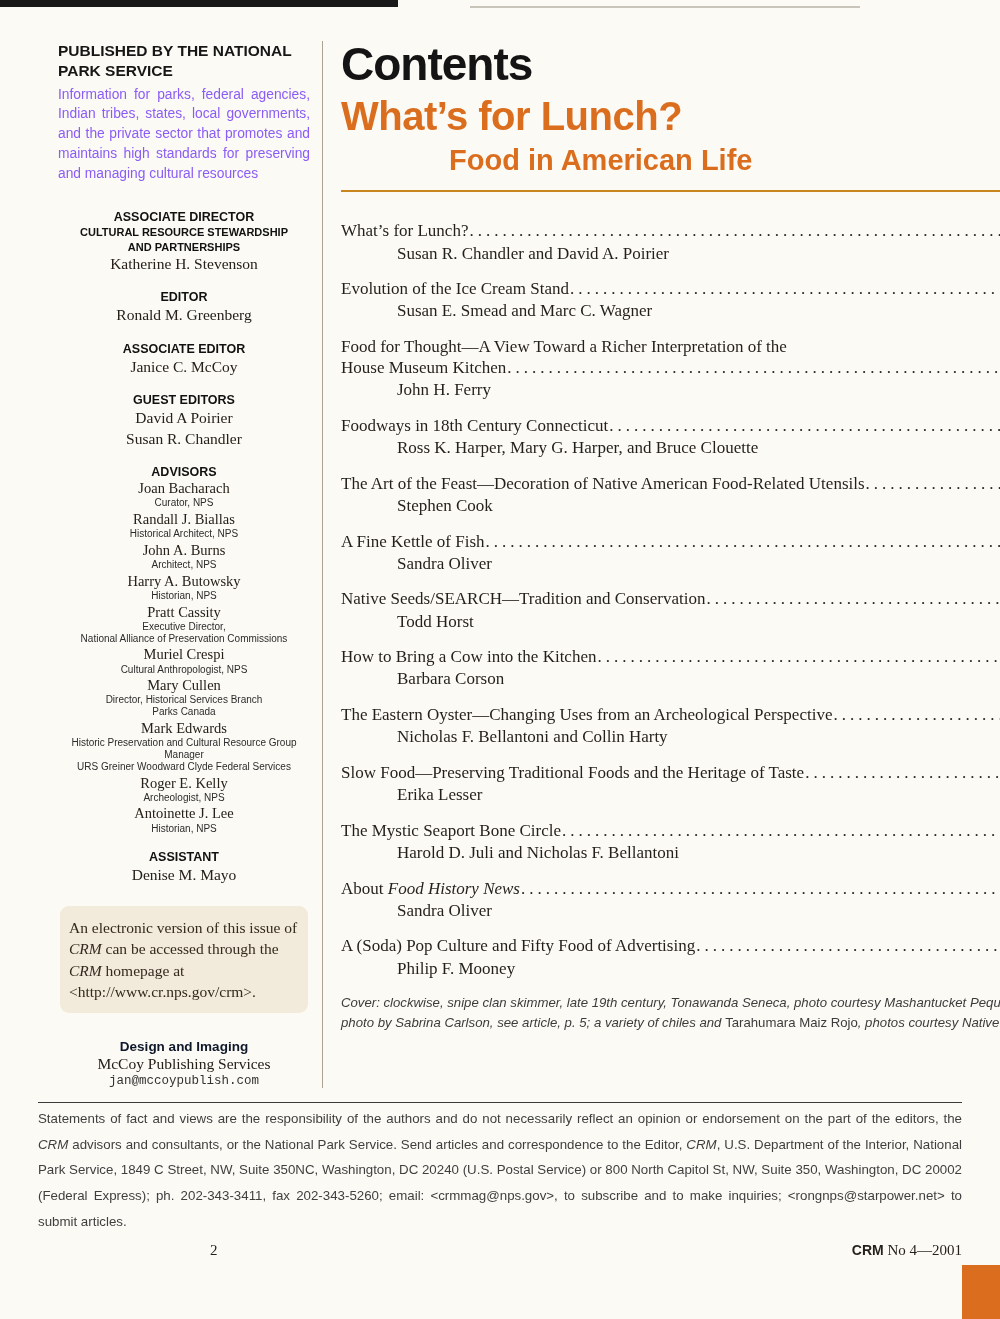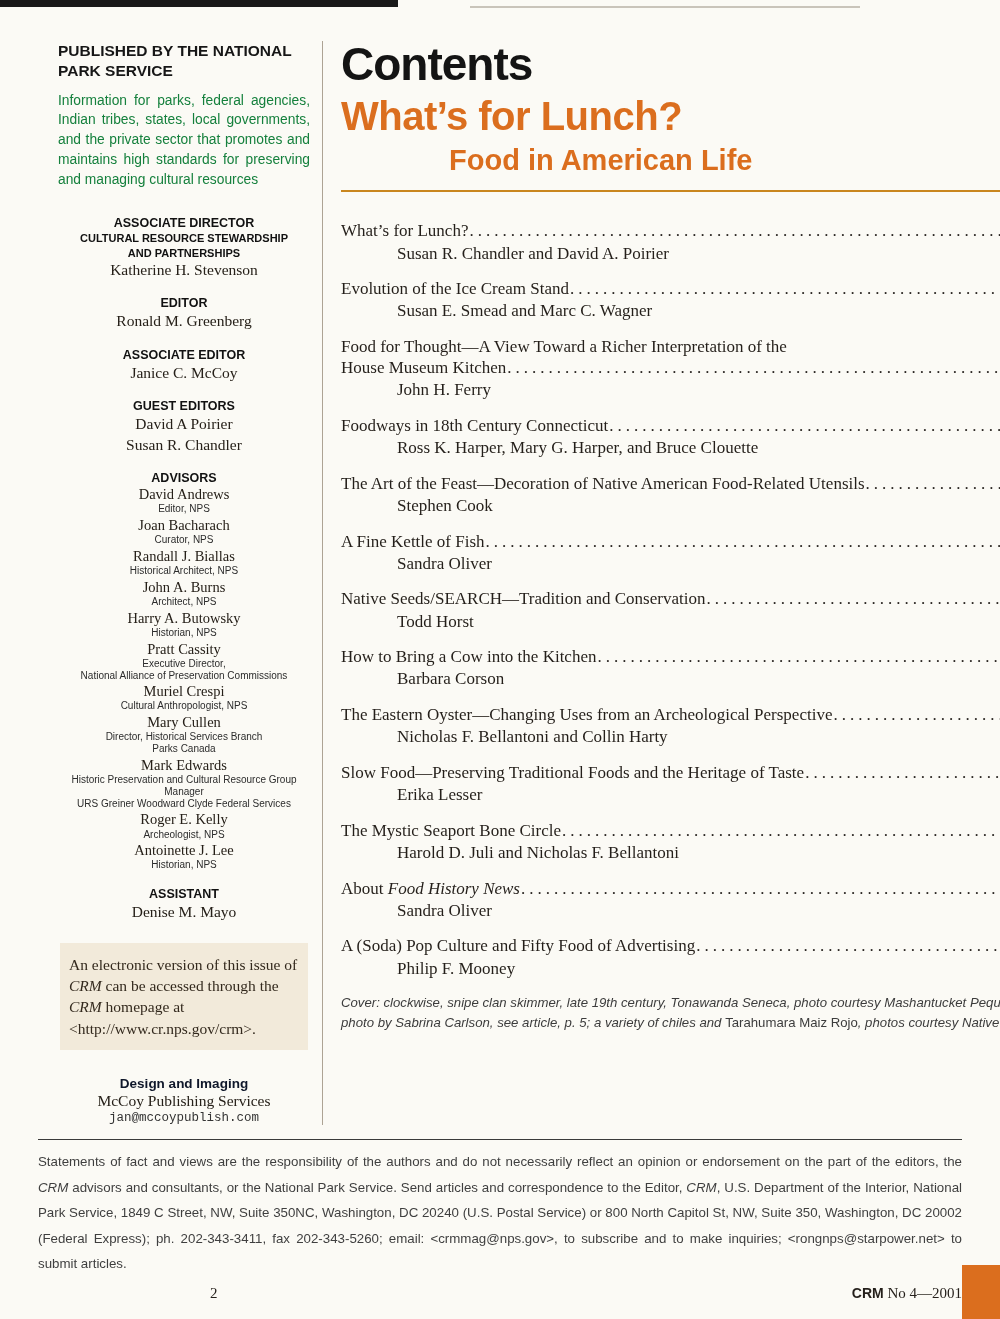--- a/index.html
+++ b/index.html
@@ -13,33 +13,33 @@
   .orange-corner{position:absolute;right:0;bottom:0;width:38px;height:54px;background:#db6e1e;}
 
   .content{display:flex;padding:41px 44px 0 58px;}
   .left{width:252px;padding-right:12px;border-right:1px solid #ada394;flex-shrink:0;}
   .right{flex:1;padding-left:18px;}
 
   
   .pub{font-family:"Liberation Sans", sans-serif;font-weight:bold;font-size:15.5px;
        line-height:1.28;color:#161616;margin:0;}
   .mission{font-family:"Liberation Sans", sans-serif;font-size:13.8px;line-height:1.43;
-       text-align:justify;color:#15803d;margin-top:10px;}
+       text-align:justify;color:#8b5cf6;margin-top:4px;}
   .sec{text-align:center;margin-top:15px;}
   .sec.first{margin-top:26px;}
   .role{font-family:"Liberation Sans", sans-serif;font-weight:bold;font-size:12.5px;
        line-height:1.28;color:#111;}
   .role-sub{font-family:Liberation Sans, sans-serif;font-weight:bold;font-size:11px;
        line-height:1.3;color:#111;}
   .sname{font-size:15.5px;line-height:1.32;color:#262019;}
   .adv-item{margin-bottom:2px;}
   .adv-name{font-size:14.5px;line-height:1.18;color:#262019;}
   .adv-role{font-family:"Liberation Sans", sans-serif;font-size:10px;line-height:1.18;color:#2c2c2c;}
   .ebox{margin:20px 2px 0 2px;background:#f2eada;padding:11px 9px;
-       font-size:15.5px;line-height:1.38;color:#33291d;}
+       font-size:15.5px;line-height:1.38;color:#33291d;border-radius:9px;}
   .ebox i{font-style:italic;}
   .design{margin-top:26px;text-align:center;}
   .design-label{font-family:"Liberation Sans", sans-serif;font-weight:bold;font-size:13.5px;color:#0f172a;}
   .design-name{font-size:15.5px;line-height:1.3;color:#262019;}
   .design-email{font-family:Liberation Mono, monospace;font-size:12.5px;color:#333;}
 
   
   .rc-header{display:flex;justify-content:space-between;align-items:flex-start;}
   .contents-word{font-family:"Liberation Sans", sans-serif;font-weight:bold;font-size:46px;
        line-height:1;color:#141414;letter-spacing:-1px;}
@@ -58,21 +58,21 @@
   .t i{font-style:italic;}
   .dots{flex:1;overflow:hidden;white-space:nowrap;margin:0 1px;}
   .dots::after{content:"......................................................................................................................................";
        letter-spacing:4px;color:#2a2622;}
   .authors{margin:1px 0 0 56px;font-size:17px;line-height:1.28;color:#241f1a;}
   .cover-caption{margin-top:12px;font-family:"Liberation Sans", sans-serif;font-size:13.2px;
        line-height:1.48;color:#3c3c3c;}
   .cover-caption .it{font-style:italic;}
 
   
-  .statement{margin:14px 38px 0 38px;border-top:1.5px solid #3a3a3a;padding-top:9px;
+  .statement{margin:14px 38px 0 38px;border-top:1.5px solid #3a3a3a;padding-top:3px;
        font-family:"Liberation Sans", sans-serif;font-size:13.3px;line-height:1.92;
        text-align:justify;color:#3f3f3f;}
   .statement i{font-style:italic;}
   .footer-row{margin:8px 38px 0 38px;display:flex;justify-content:space-between;align-items:baseline;}
   .pageno{font-size:15px;margin-left:172px;color:#241f1a;}
   .issue{font-size:15px;color:#241f1a;}
   .issue b{font-family:"Liberation Sans", sans-serif;font-weight:bold;font-size:14px;}
 </style>
 </head>
 <body>
@@ -105,24 +105,20 @@
 
     <div class="sec">
       <div class="role">GUEST EDITORS</div>
       <div class="sname">David A Poirier</div>
       <div class="sname">Susan R. Chandler</div>
     </div>
 
     <div class="sec">
       <div class="role">ADVISORS</div>
       <div class="adv-item">
-          <div class="adv-name">David Andrews</div>
-          <div class="adv-role">Editor, NPS</div>
-        </div>
-      <div class="adv-item">
           <div class="adv-name">Joan Bacharach</div>
           <div class="adv-role">Curator, NPS</div>
         </div>
       <div class="adv-item">
           <div class="adv-name">Randall J. Biallas</div>
           <div class="adv-role">Historical Architect, NPS</div>
         </div>
       <div class="adv-item">
           <div class="adv-name">John A. Burns</div>
           <div class="adv-role">Architect, NPS</div>

